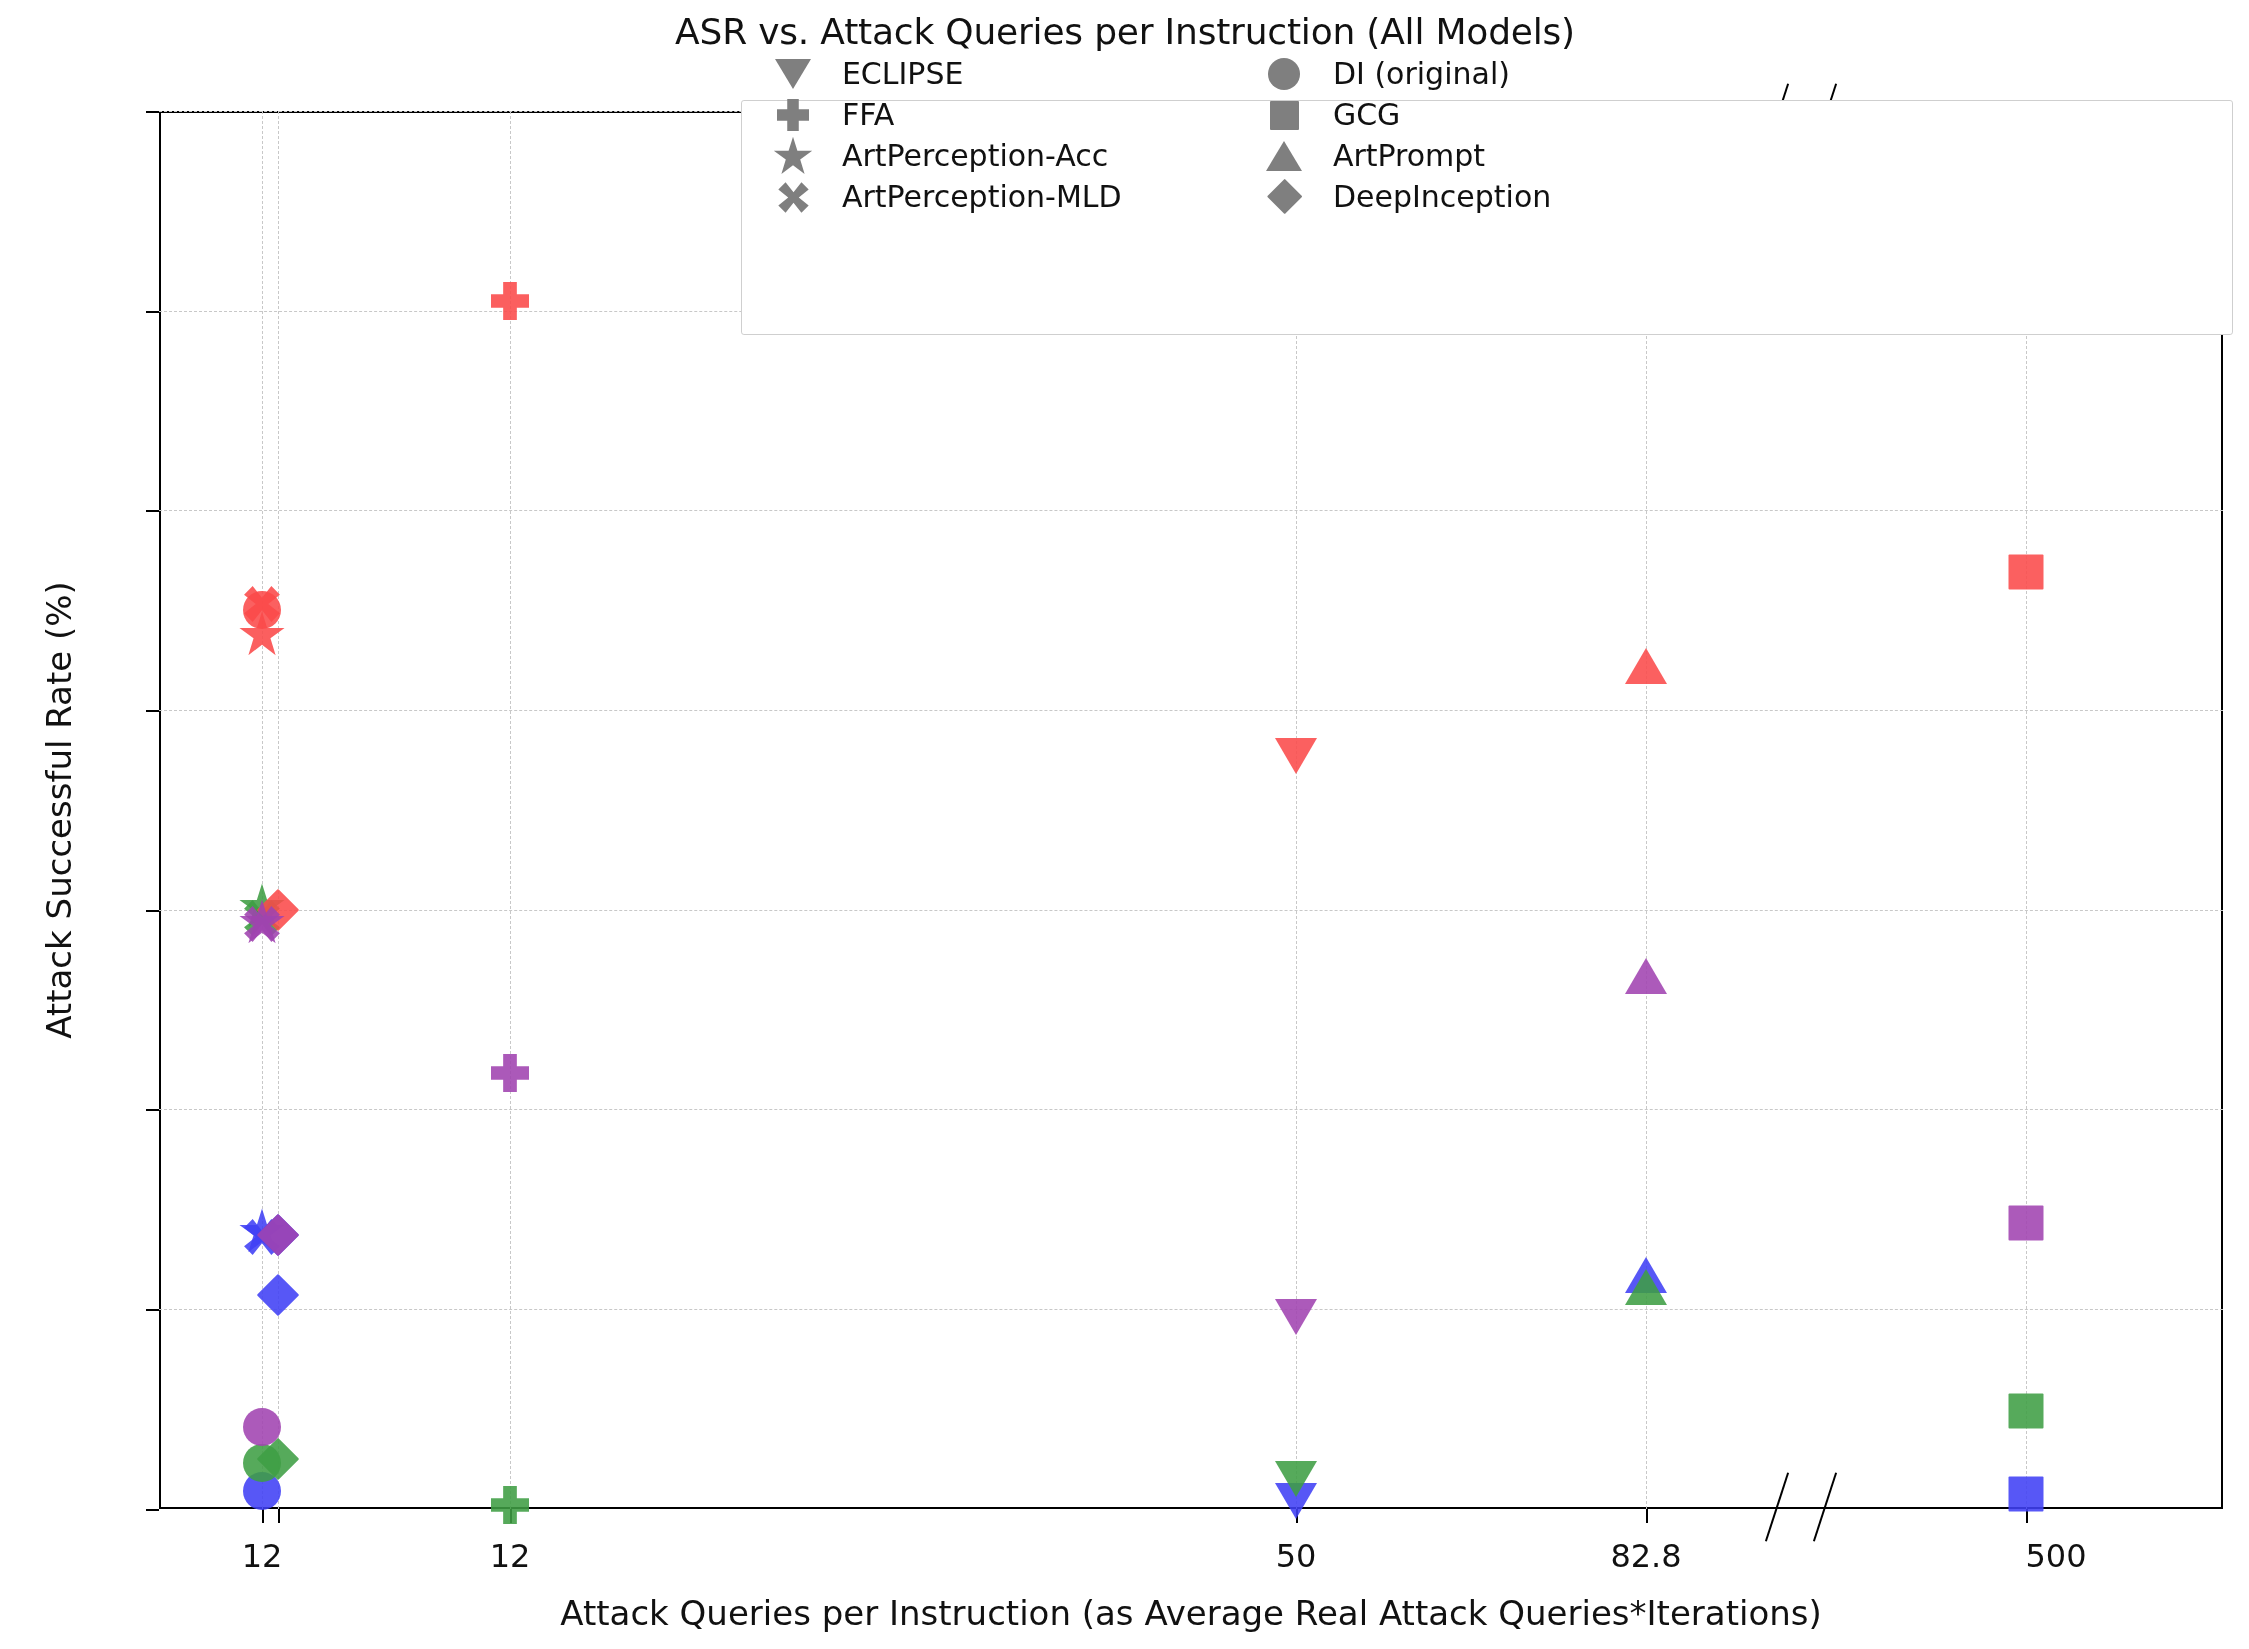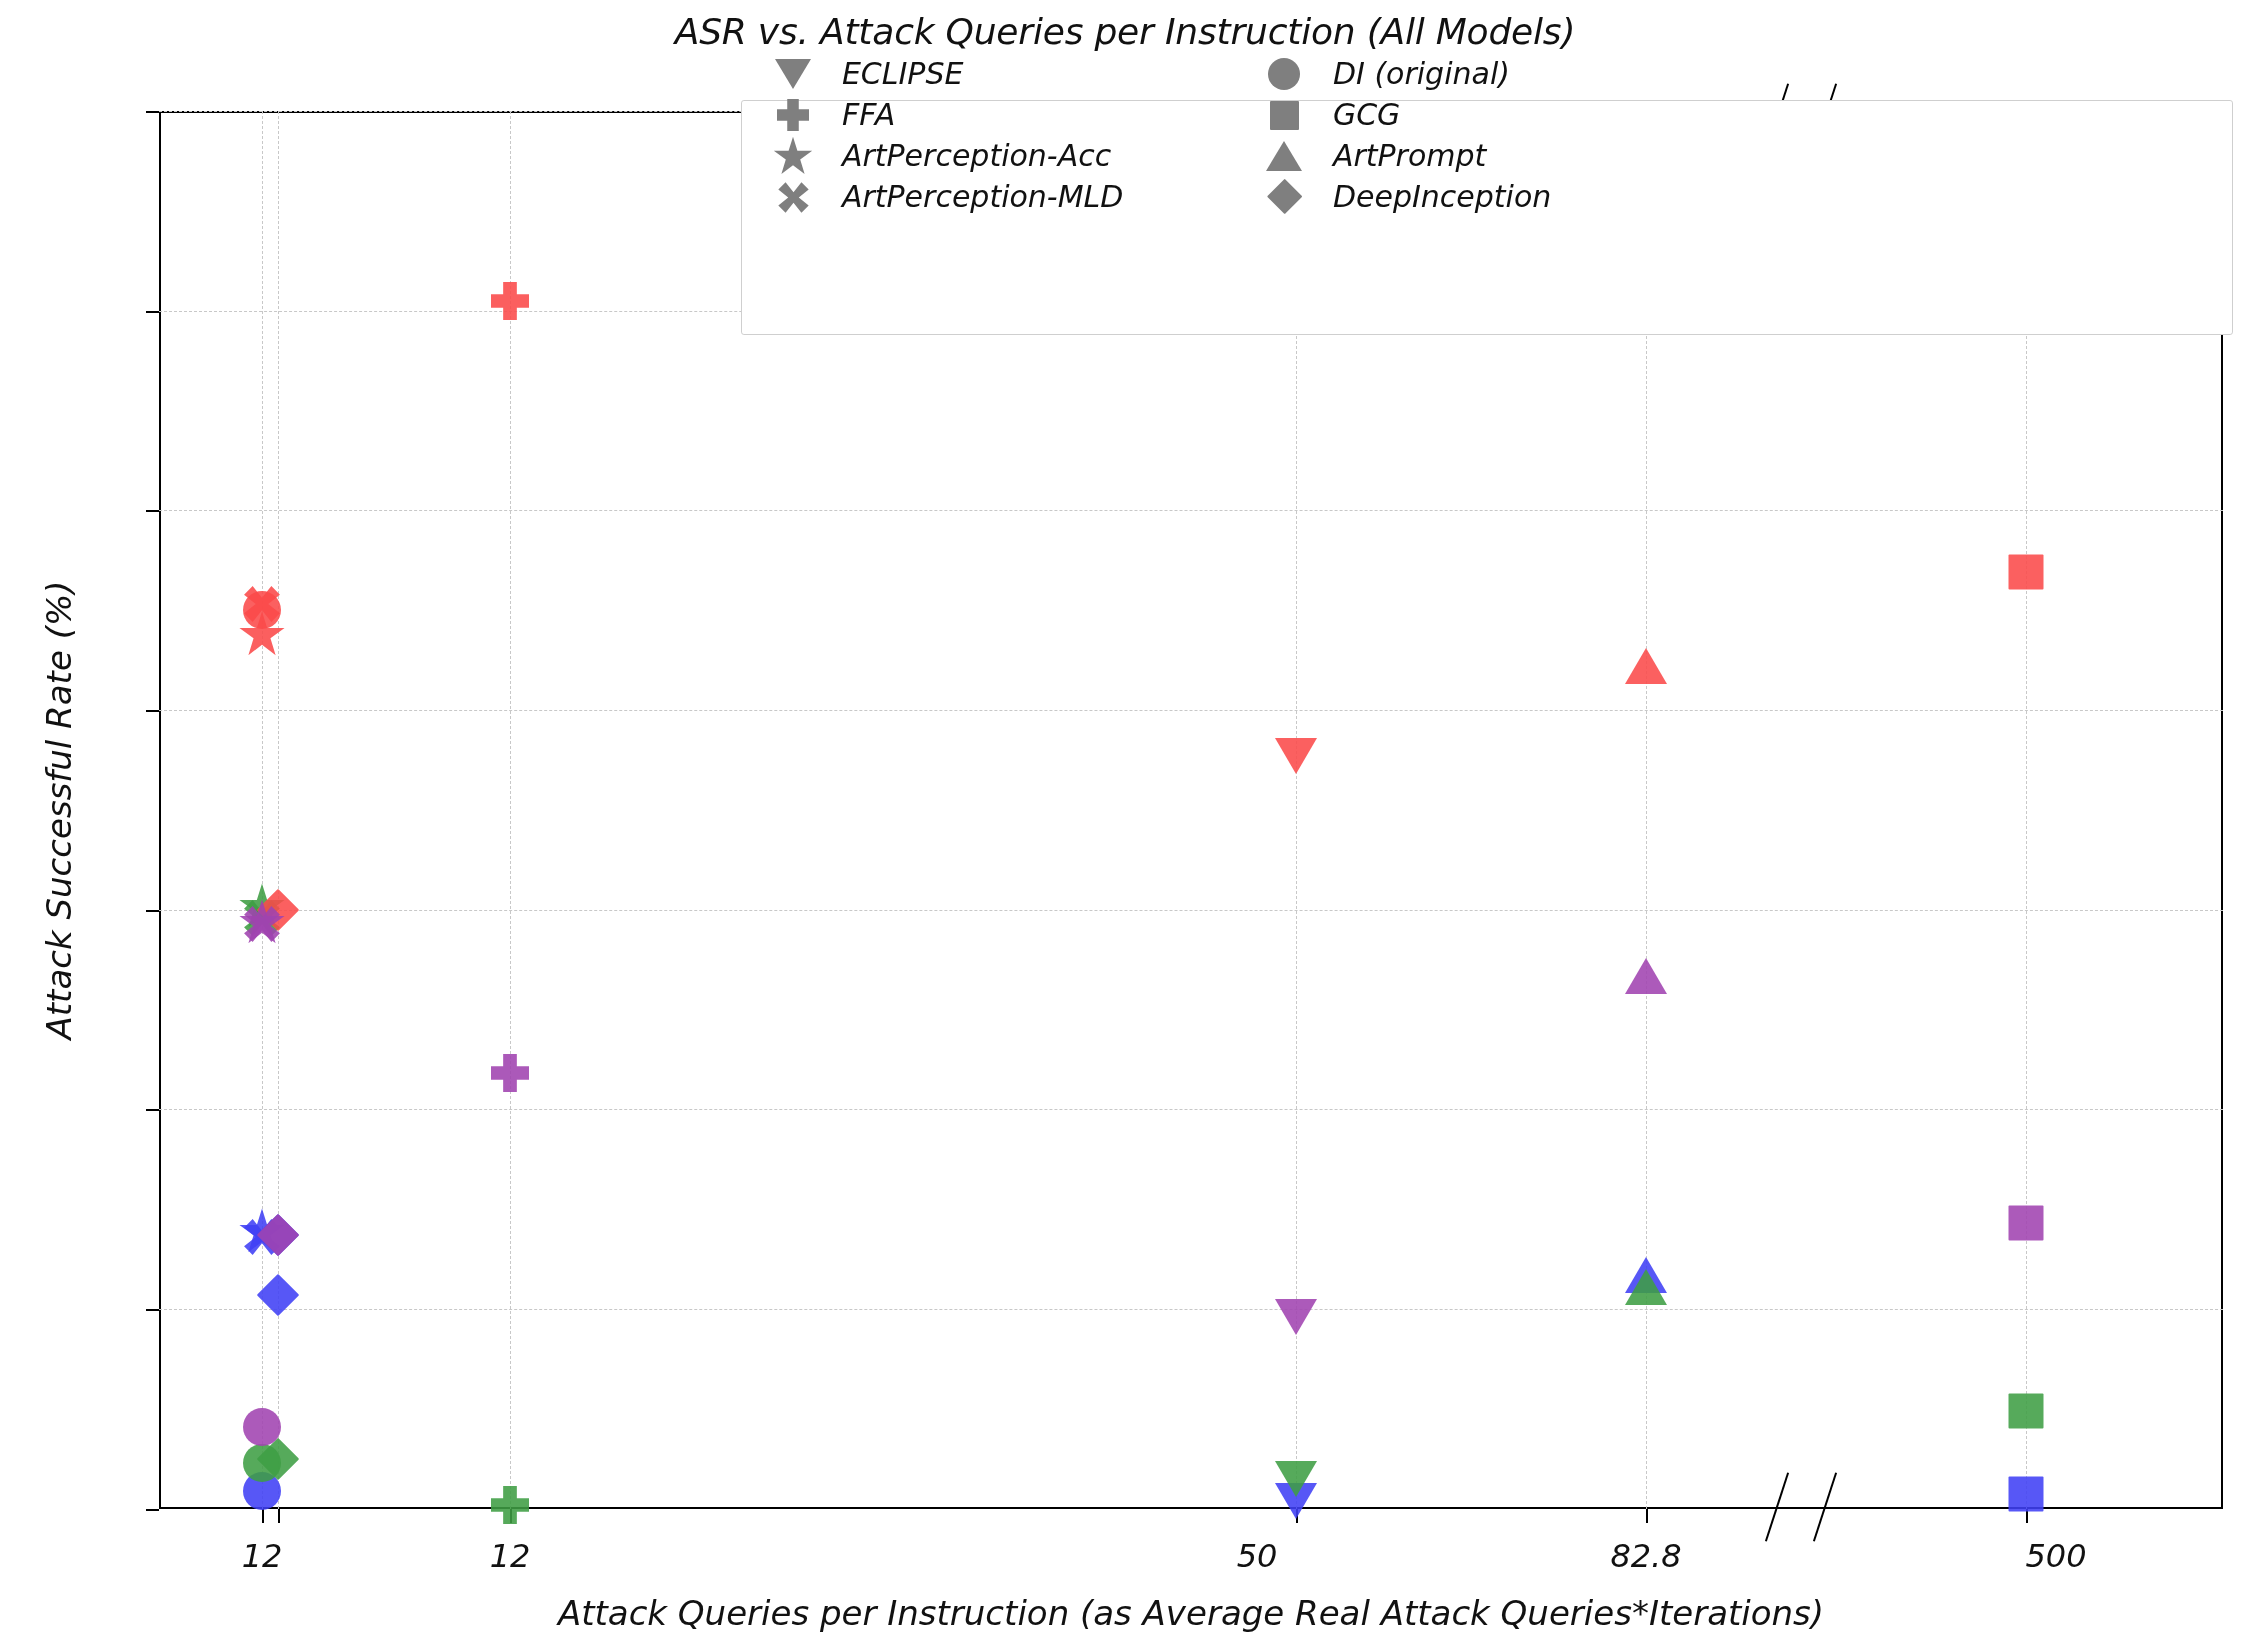--- a/index.html
+++ b/index.html
@@ -1,17 +1,17 @@
 <!DOCTYPE html>
 <html style="font-size:7.7px"><head>
 <meta charset="utf-8">
 <style>
   html,body{margin:0;padding:0;background:#ffffff;}
   body{width:2250px;height:1649px;font-family:"DejaVu Sans","Liberation Sans",sans-serif;color:#000;}
-  .figure{position:relative;width:2250px;height:1649px;overflow:hidden;background:#fff;font-style:italic;}
+  .figure{position:relative;width:2250px;height:1649px;overflow:hidden;background:#fff;}
 
   .chart-title{
     position:absolute;left:0;top:10.6px;width:2250px;text-align:center;
     font-size:36px;font-weight:400;letter-spacing:-0.2px;color:#111;
   }
 
   
   .plot{position:absolute;left:159px;top:111px;width:2064px;height:1398px;}
   .plot-frame{position:absolute;inset:0;border:2.4px solid #000;box-sizing:border-box;background:transparent;}
 
@@ -91,21 +91,21 @@
         <div class="ytick-mark" style="top: 799px;"></div>
         <div class="ytick-mark" style="top: 599px;"></div>
         <div class="ytick-mark" style="top: 399px;"></div>
         <div class="ytick-mark" style="top: 200px;"></div>
         <div class="ytick-mark" style="top: 0px;"></div>
         <div class="xtick-mark" style="left: 103px;"></div>
         <div class="xtick-label" style="left: 103px;">12</div>
         <div class="xtick-mark" style="left: 351px;"></div>
         <div class="xtick-label" style="left: 351px;">12</div>
         <div class="xtick-mark" style="left: 1137px;"></div>
-        <div class="xtick-label" style="left: 1098px;">50</div>
+        <div class="xtick-label" style="left: 1137px;">50</div>
         <div class="xtick-mark" style="left: 1487px;"></div>
         <div class="xtick-label" style="left: 1487px;">82.8</div>
         <div class="xtick-mark" style="left: 1867px;"></div>
         <div class="xtick-label" style="left: 1897px;">500</div>
         <div class="xtick-mark" style="left: 119px;"></div>
         <div class="break-slash" style="left: 1617px; top: -29px;"></div>
         <div class="break-slash" style="left: 1617px; top: 1360px;"></div>
         <div class="break-slash" style="left: 1665px; top: -29px;"></div>
         <div class="break-slash" style="left: 1665px; top: 1360px;"></div>
       </div>

